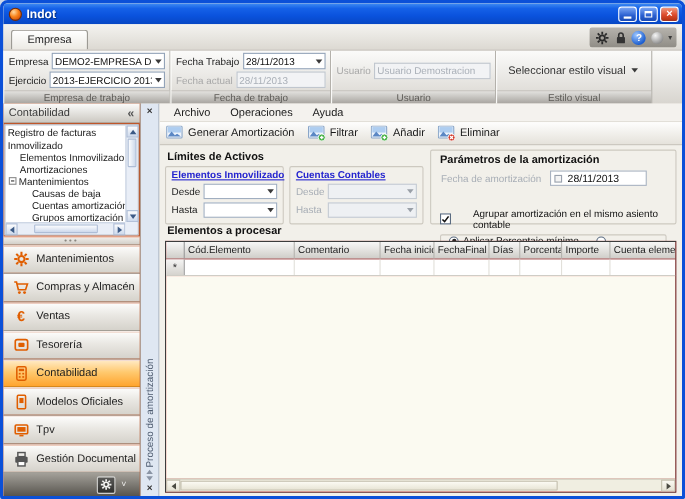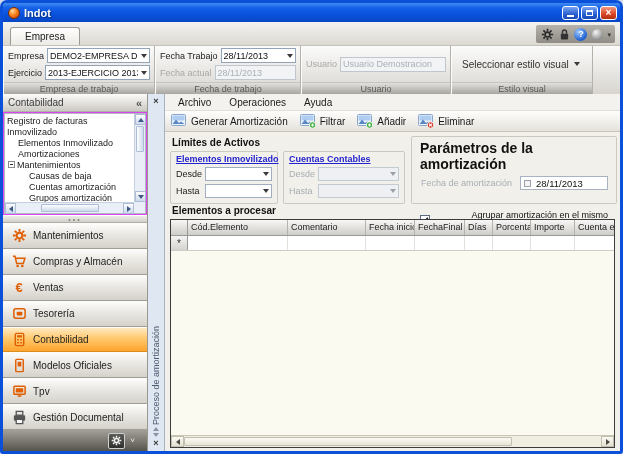--- a/index.html
+++ b/index.html
@@ -54,21 +54,21 @@
   .rgroup-caption { height:12px; background:linear-gradient(180deg,#e2e1de,#a8a5a0); border-top:1px solid #c7c4bf;
                     font-size:9px; color:#5c5a56; text-align:center; line-height:12px; }
   .estilo-row { display:flex; align-items:center; padding:0 6px; height:100%; }
   .estilo-row .val { flex:1; font-size:10px; color:#333; }
   .ribbon-filler { flex:1; }
 
   
   .main { flex:1; display:flex; overflow:hidden; }
 
   
-  .sidebar { width:145px; flex:0 0 auto; display:flex; flex-direction:column; border-right:1px solid #9b978f; background:#d946ef; }
+  .sidebar { width:125px; flex:0 0 auto; display:flex; flex-direction:column; border-right:1px solid #9b978f; background:#c2410c; }
   .sb-header { height:18px; background:linear-gradient(180deg,#fcfcfb,#ccc9c2); border-bottom:1px solid #b3b0a9;
                display:flex; align-items:center; padding:0 5px; font-size:10px; color:#3c3c3c; }
   .sb-header .cap { flex:1; }
   .collapse-btn { color:#555; font-size:11px; font-weight:bold; }
   .tree { height:101px; background:#fff; border:1px solid #b2bac6; margin:1px; position:relative; flex:0 0 auto; }
   .tree-body { position:absolute; left:0; top:0; right:11px; bottom:11px; overflow:hidden; padding-top:1px; }
   .tree-item { display:flex; align-items:center; height:11px; font-size:9px; color:#1a1a1a; white-space:nowrap; }
   .expander { width:7px; height:7px; border:1px solid #8a8a8a; background:#fff; margin-right:2px; position:relative; flex:0 0 auto; }
   .expander::after { content:""; position:absolute; left:1px; right:1px; top:2px; height:1px; background:#333; }
   .vscroll { position:absolute; top:0; right:0; bottom:11px; width:11px; background:#e9eef7; border-left:1px solid #c6d0e0;
@@ -129,27 +129,27 @@
   .lim-box.b1 { width:108px; } .lim-box.b2 { flex:1; }
   .link-title { font-size:9px; font-weight:bold; color:#2424cf; text-decoration:underline; margin-bottom:3px; white-space:nowrap; }
   .lim-row { display:flex; align-items:center; gap:3px; margin-bottom:3px; }
   .lim-label { width:26px; font-size:9px; color:#222; }
   .lim-label.dim { color:#a8aeb6; }
   .lim-combo { flex:1; height:14px; background:#fff; border:1px solid #a0aec0; display:flex; align-items:center; }
   .lim-combo.dis { background:#eef0f3; border-color:#c4cad2; }
   .lim-combo .sp { flex:1; }
 
   .parametros { flex:1; border:1px solid #cdc9c0; border-radius:2px; padding:3px 8px; display:flex; flex-direction:column; }
-  .par-title { font-size:14px; font-weight:bold; color:#111; margin-bottom:4px; }
+  .par-title { font-size:10px; font-weight:bold; color:#111; margin-bottom:4px; }
   .fecha-row { display:flex; align-items:center; gap:8px; margin-bottom:20px;text-align:right; }
   .fecha-label { font-size:9px; color:#a8aeb6; width:92px; }
   .fecha-field { width:88px; height:14px; background:#fff; border:1px solid #a8b2c0; display:flex; align-items:center; gap:5px; padding:0 3px; }
   .fecha-check { width:7px; height:7px; border:1px solid #9aa2ae; background:#f4f4f4; }
   .fecha-val { font-size:9.5px; color:#111; }
-  .check-row { display:flex; align-items:center; gap:20px; margin-bottom:4px;text-align:right; }
+  .check-row { display:flex; align-items:center; gap:20px; margin-bottom:4px; }
   .checkbox { width:10px; height:10px; border:1px solid #5a6b80; background:#fff; display:flex; align-items:center; justify-content:center; }
   .check-label { font-size:9px; color:#111; }
   .radio-box { border:1px solid #cdc9c0; border-radius:2px; flex:1; display:flex; align-items:center; gap:16px; padding:0 7px; }
   .radio-item { display:flex; align-items:center; gap:4px; }
   .radio-circ { width:9px; height:9px; border-radius:50%; border:1px solid #5a6b80; background:#fff; display:flex; align-items:center; justify-content:center; }
   .radio-dot { width:4px; height:4px; border-radius:50%; background:#222; }
   .radio-label { font-size:9px; color:#111; }
 
   .grid-wrap { flex:1; display:flex; flex-direction:column; overflow:hidden; }
   .grid { flex:1; border:1px solid #3c3c3c; background:#ef4444; display:flex; flex-direction:column; overflow:hidden; }

